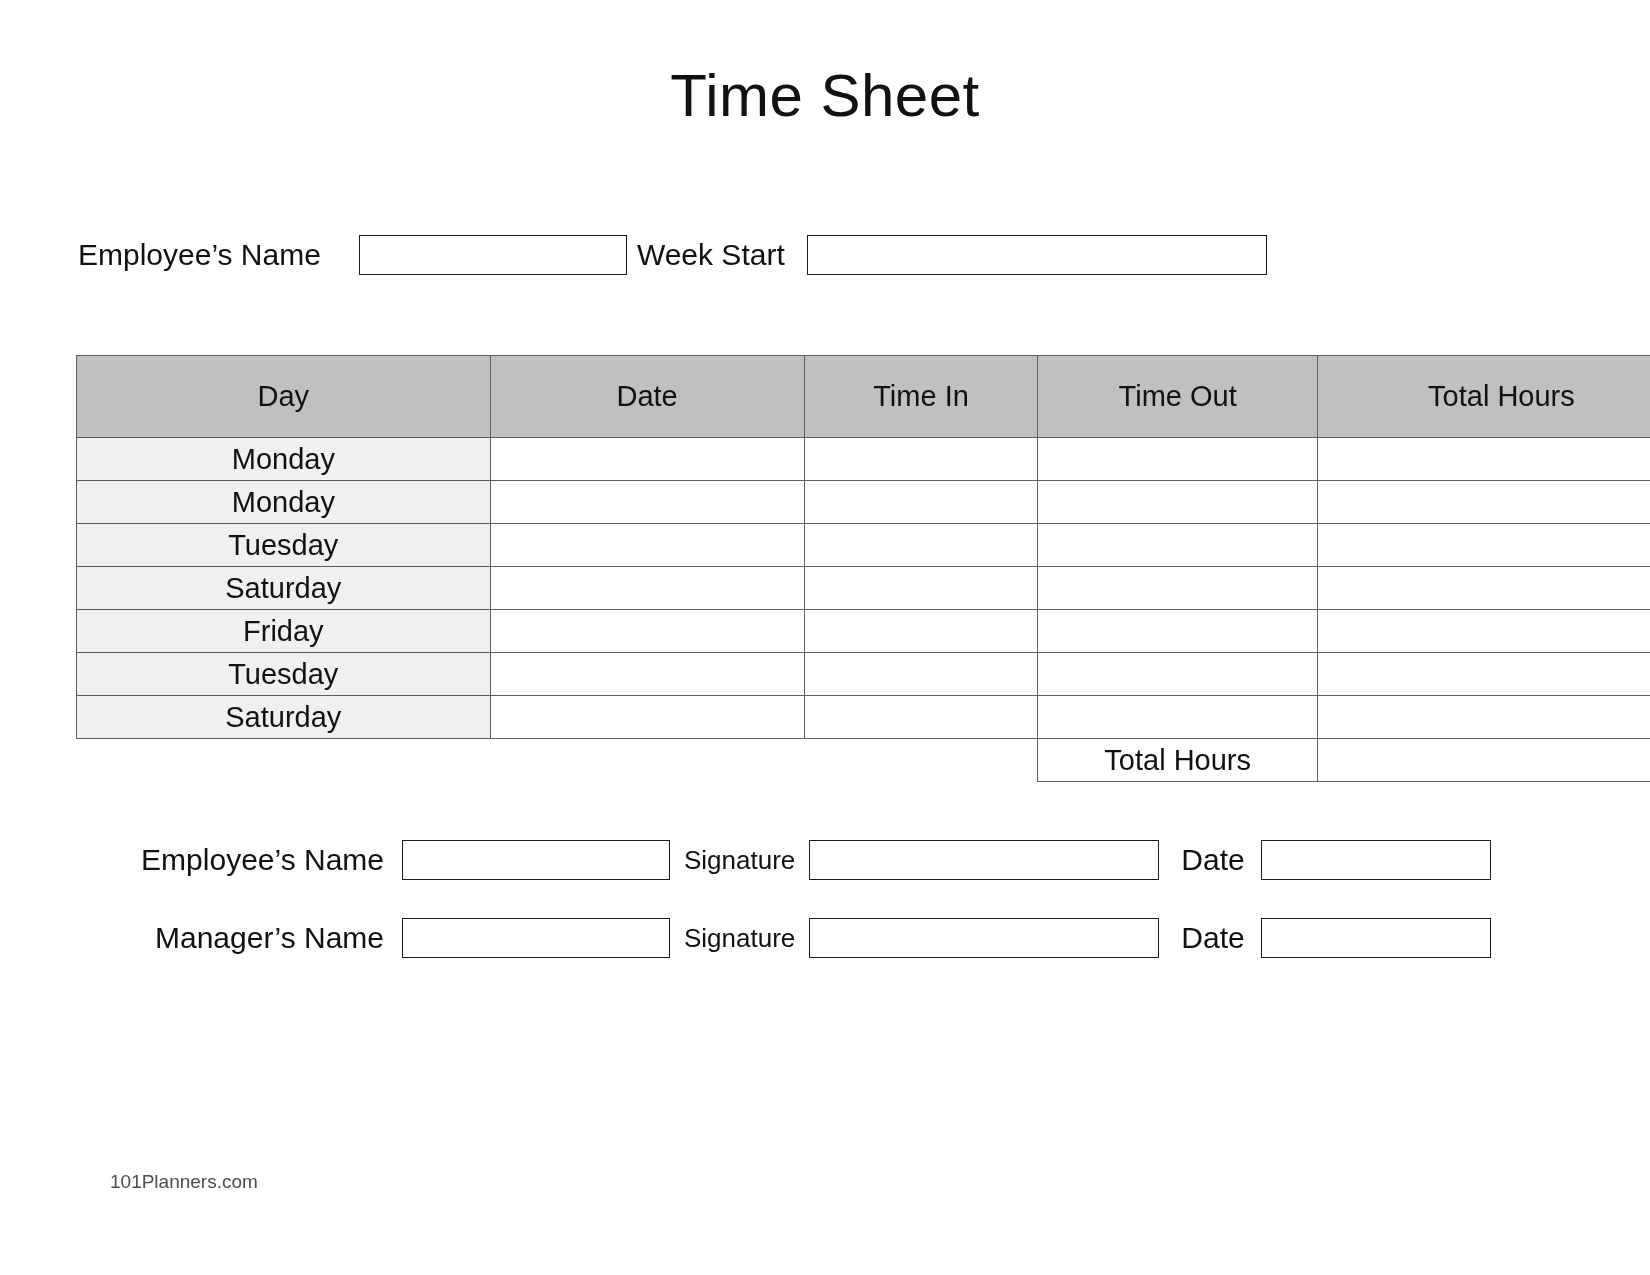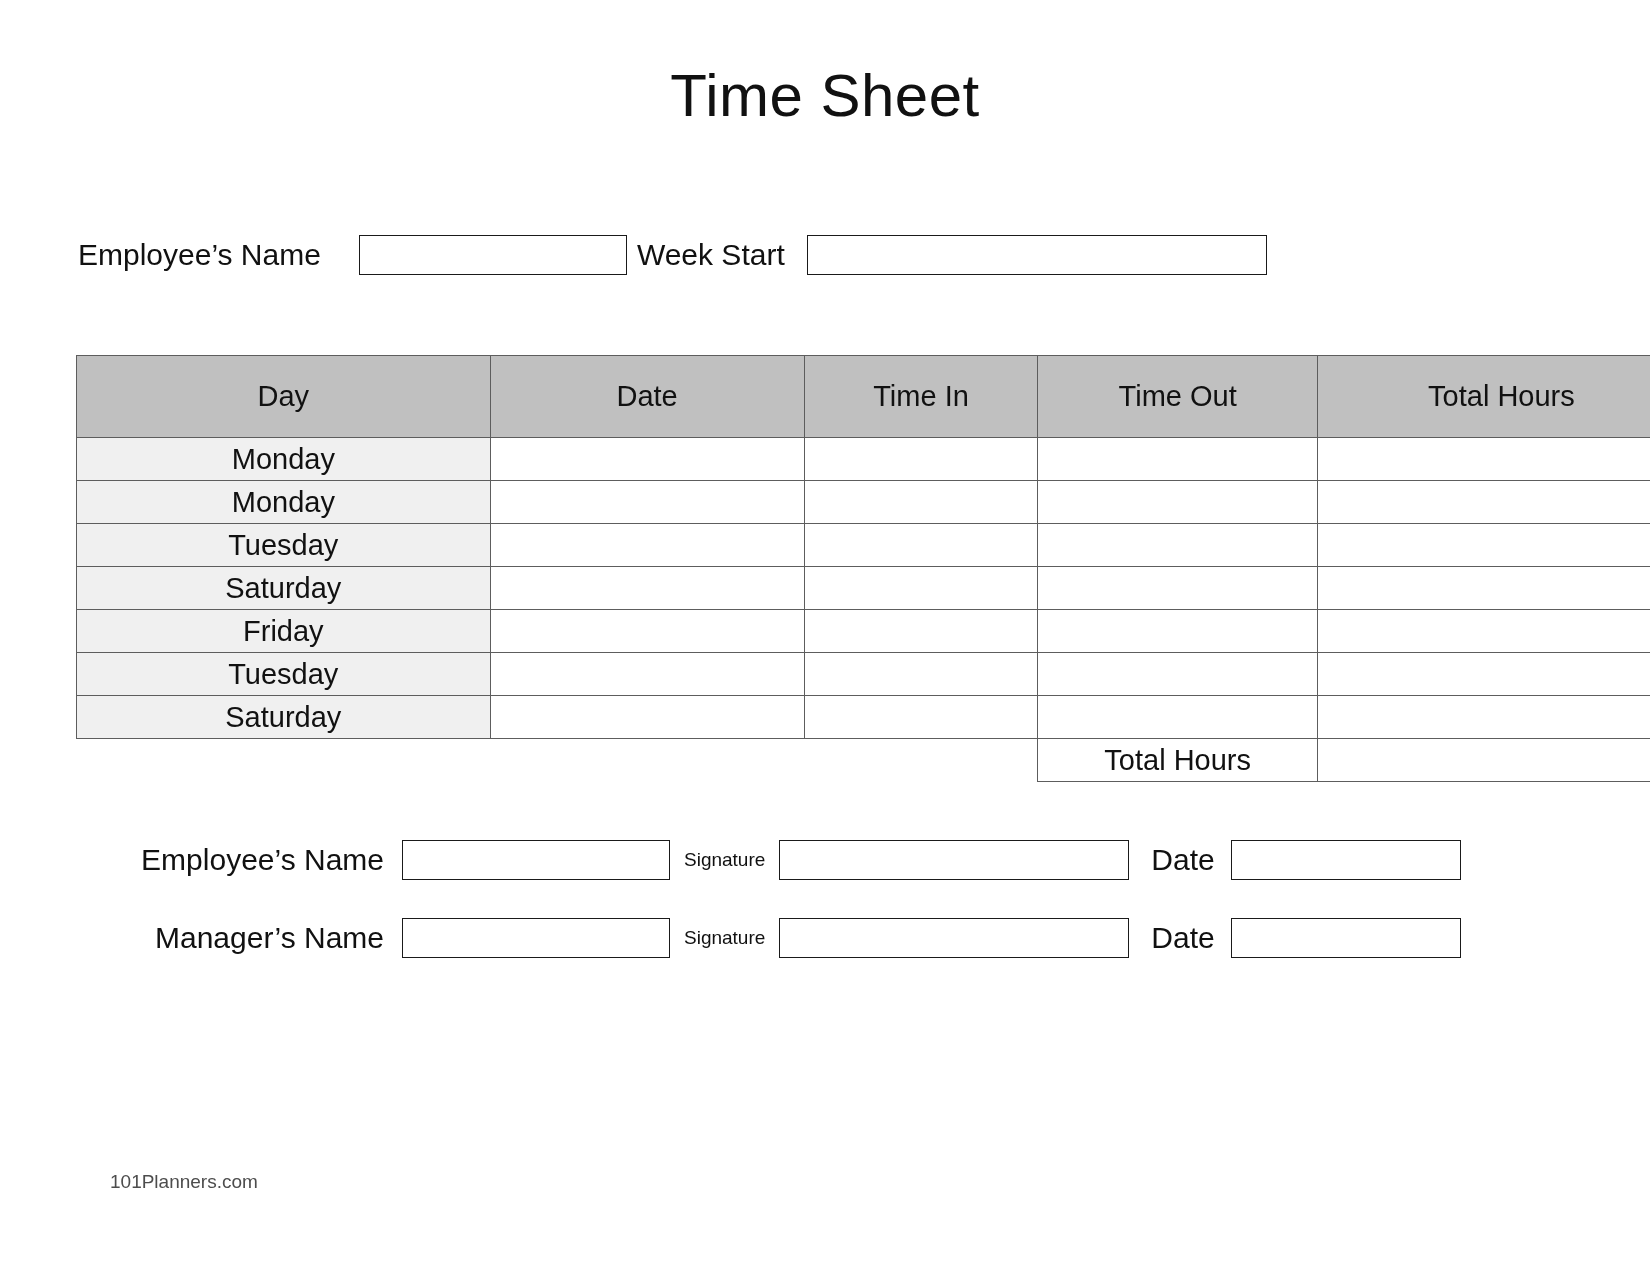--- a/index.html
+++ b/index.html
@@ -136,21 +136,21 @@
     width: 324px;
     text-align: right;
     font-size: 30px;
     color: #111111;
     white-space: nowrap;
     padding-right: 18px;
     box-sizing: border-box;
   }
   .box-sig-name { width: 268px; }
   .sig-label {
-    font-size: 19px;
+    font-size: 26px;
     color: #111111;
     white-space: nowrap;
     padding-left: 14px;
     padding-right: 14px;
   }
   .box-signature { width: 350px; }
   .date-label {
     font-size: 30px;
     color: #111111;
     white-space: nowrap;

